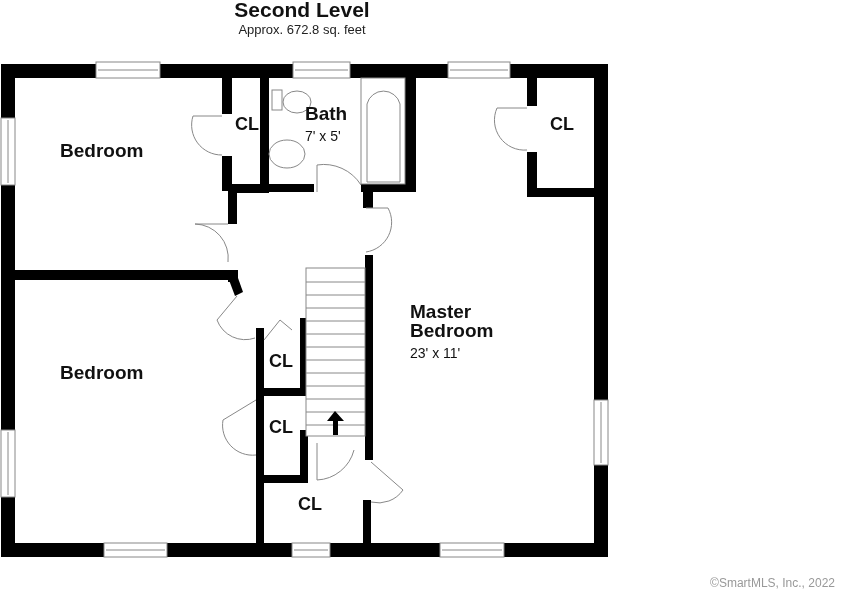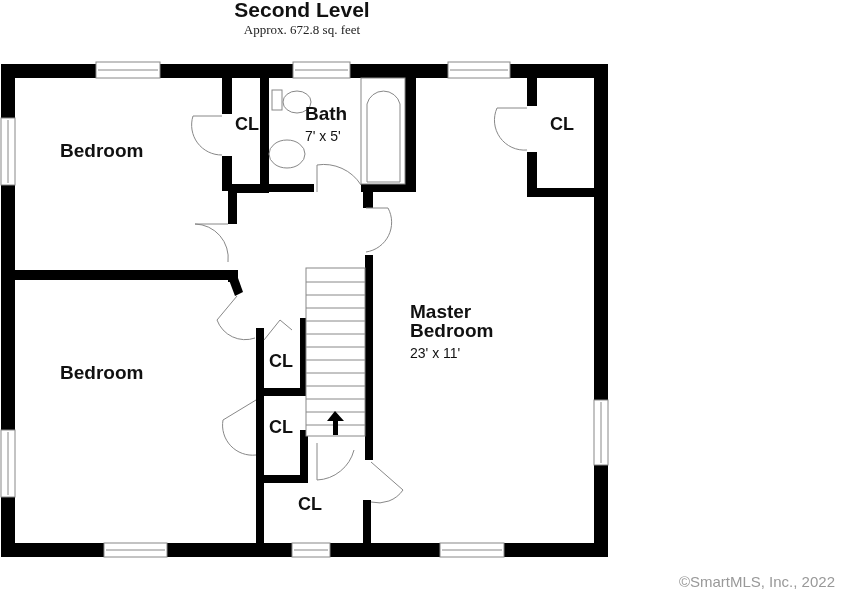--- a/index.html
+++ b/index.html
@@ -1,24 +1,24 @@
 <!DOCTYPE html>
 <html><head>
 <meta charset="utf-8">
 <style>
   html, body { margin: 0; padding: 0; background: #ffffff; }
   body { width: 841px; height: 592px; position: relative; overflow: hidden; font-family: "Liberation Sans", sans-serif; }
   .title { position: absolute; left: 0; width: 604px; top: -2px; text-align: center; font-weight: bold; font-size: 21px; color: #111; }
-  .subtitle { position: absolute; left: 0; width: 604px; top: 22px; text-align: center; font-size: 13px; color: #222; font-family: Liberation Serif, serif; }
+  .subtitle { position: absolute; left: 0; width: 604px; top: 22px; text-align: center; font-size: 13px; color: #222; }
   svg.plan { position: absolute; left: 0; top: 0; }
   .room-label { position: absolute; text-align: left; color: #111; line-height: 1.0; }
   .room-name { font-weight: bold; font-size: 19px; display: block; }
   .room-dim { font-size: 14px; display: block; margin-top: 6px; }
   .cl { position: absolute; font-weight: bold; font-size: 18px; color: #111; }
-  .copyright { position: absolute; right: 6px; bottom: 2px; font-size: 15px; color: #999; }
+  .copyright { position: absolute; right: 6px; bottom: 2px; font-size: 12px; color: #999; }
 </style>
 </head>
 <body>
 
 <div class="title">Second Level</div>
 <div class="subtitle">Approx. 672.8 sq. feet</div>
 
 <svg class="plan" width="841" height="592" viewBox="0 0 841 592" xmlns="http://www.w3.org/2000/svg">
   <g fill="#000">
 

